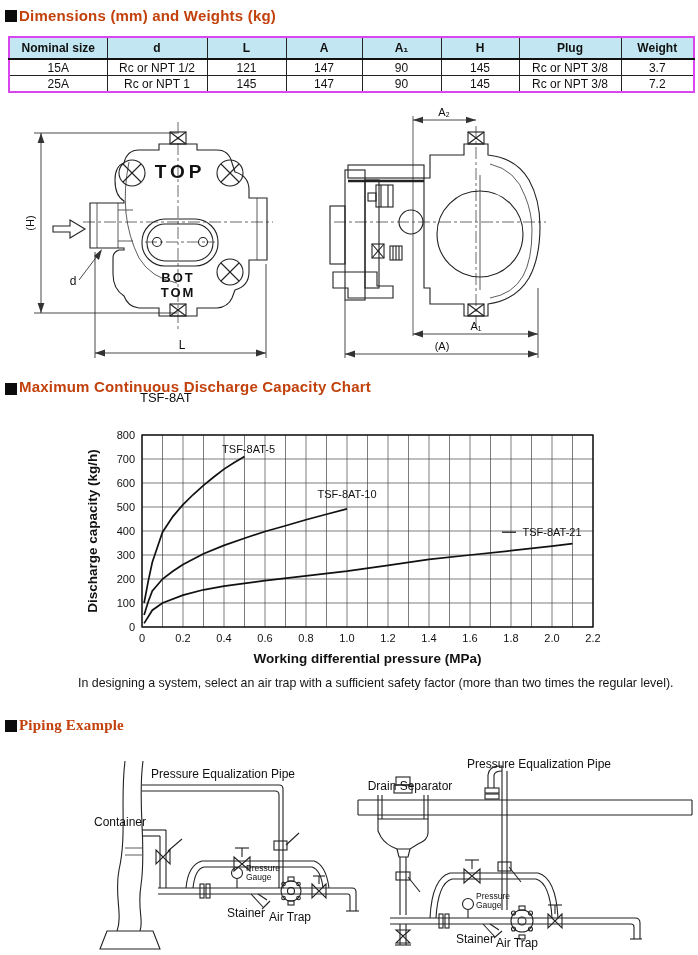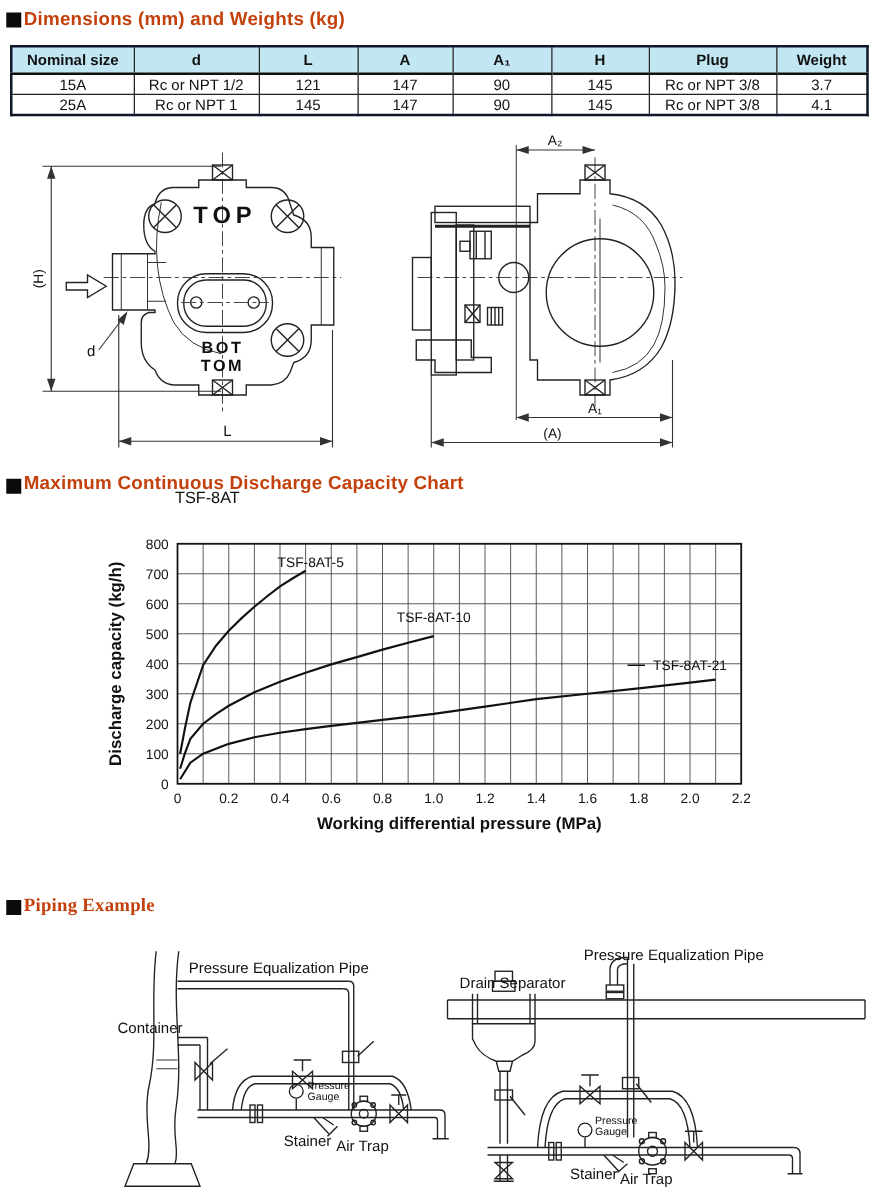--- a/index.html
+++ b/index.html
@@ -10,21 +10,21 @@
   }
   .sec-head{position:absolute;left:5px;display:flex;align-items:center;
     font-size:15px;font-weight:bold;color:#c2410c;letter-spacing:0.2px;}
   .sq{width:12px;height:12px;background:#0b0b0b;margin-right:2px;flex:0 0 auto;}
   
   table.dims{position:absolute;left:8px;top:36px;width:685px;border-collapse:collapse;
     font-size:12px;table-layout:fixed;}
   table.dims th,table.dims td{border:1px solid #222;text-align:center;padding:0;}
   table.dims th{height:20px;font-weight:bold;border-bottom:2px solid #111;}
   table.dims td{height:15px;}
-  table.dims{border:2px solid #0f172a;}
+  table.dims{border:2px solid #d946ef;}
   
   .ln{fill:none;stroke:#222;stroke-width:1.1;}
   .th2{fill:none;stroke:#222;stroke-width:2.4;}
   .thin{fill:none;stroke:#333;stroke-width:0.8;}
   .cl{fill:none;stroke:#444;stroke-width:0.8;stroke-dasharray:12 3 3 3;}
   .dim{fill:none;stroke:#333;stroke-width:0.9;}
   .arrf{fill:#333;stroke:none;}
   svg{position:absolute;overflow:visible;}
   svg text{font-family:"Liberation Sans","DejaVu Sans",sans-serif;fill:#111;}
   .chart-sub{position:absolute;left:140px;top:390px;font-size:13px;font-weight:normal;}
@@ -73,21 +73,21 @@
         <td>3.7</td>
       </tr>
       <tr>
         <td>25A</td>
         <td>Rc or NPT 1</td>
         <td>145</td>
         <td>147</td>
         <td>90</td>
         <td>145</td>
         <td>Rc or NPT 3/8</td>
-        <td>4.1</td>
+        <td>7.2</td>
       </tr>
     </tbody>
 </table>
 
 <svg style="left:25px;top:108px;" width="320" height="262" viewBox="0 0 320 262">
 
   <g>
     <line class="dim" x1="9" y1="25" x2="152" y2="25"></line>
     <line class="dim" x1="9" y1="205" x2="152" y2="205"></line>
     <line class="dim" x1="16" y1="25" x2="16" y2="205"></line>
@@ -299,20 +299,21 @@
     <text x="347" y="102.80000000000001" text-anchor="middle" font-size="11">TSF-8AT-10</text>
     <polyline points="144.1,228.4 152.3,215.2 162.5,208.0 183.0,200.1 203.5,194.8 224.0,191.2 244.5,188.3 265.0,185.7 306.0,180.9 347.0,176.1 388.0,170.3 429.0,164.3 470.0,160.0 511.0,155.7 552.0,151.1 572.5,148.7" fill="none" stroke="#111" stroke-width="1.7"></polyline>
     <line x1="502" y1="137.2" x2="516" y2="137.2" stroke="#111" stroke-width="1.2"></line>
     <line x1="588" y1="137.2" x2="588" y2="137.2" stroke="#111" stroke-width="1.2"></line>
     <text x="552" y="141.2" text-anchor="middle" font-size="11">TSF-8AT-21</text>
     <text x="367.5" y="268" text-anchor="middle" font-size="13.5" font-weight="bold">Working differential pressure (MPa)</text>
     <text x="97" y="136" text-anchor="middle" font-size="13.5" font-weight="bold" transform="rotate(-90 97 136)">Discharge capacity (kg/h)</text>
   </svg>
 
 <div class="notes">
+  <div>In designing a system, select an air trap with a sufficient safety factor (more than two times the regular level).</div>
 </div>
 
 <div class="sec-head" style="top:717px;font-family:Liberation Serif, serif;">
   <span class="sq"></span>
   <span>Piping Example</span>
 </div>
 
 <svg style="left:30px;top:745px;" width="330" height="210" viewBox="0 0 330 210">
 
   <g class="ln">

